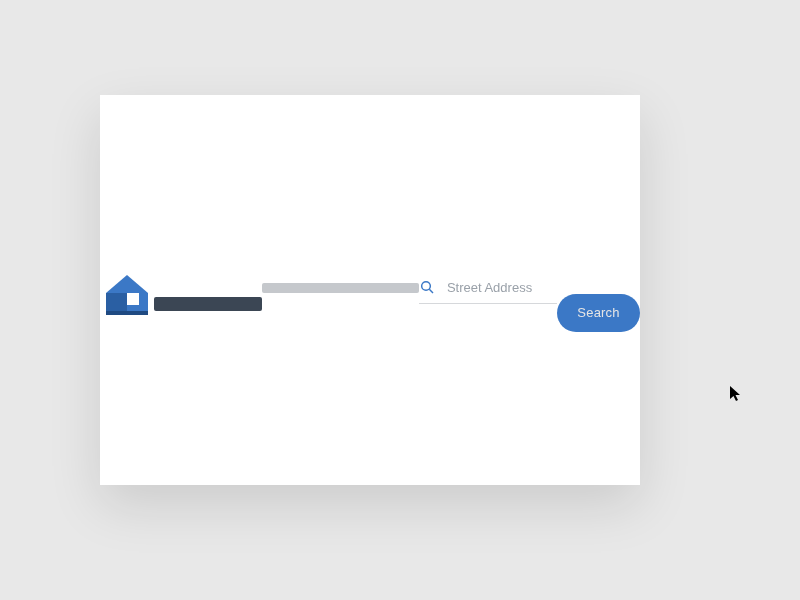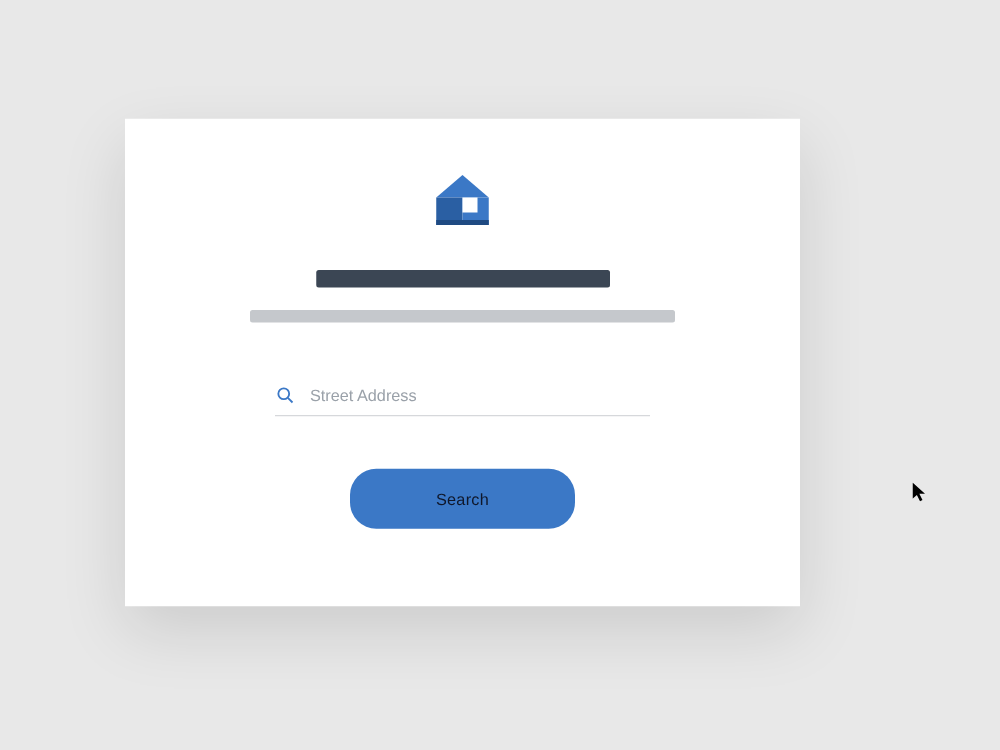--- a/index.html
+++ b/index.html
@@ -13,21 +13,21 @@
       justify-content: center;
       overflow: hidden;
       position: relative;
     }
     .card {
       width: 540px;
       height: 390px;
       background: #ffffff;
       box-shadow: 0 20px 50px rgba(0,0,0,0.12);
       display: flex;
-      flex-direction: column;
+      flex-direction: row;
       align-items: center;
       padding-top: 45px;
       position: relative;
       margin-left: -60px;
       margin-top: -20px;
     }
     .logo {
       width: 54px;
       height: 48px;
       margin-bottom: 28px;
@@ -66,23 +66,23 @@
       font-size: 13px;
       color: #3b4654;
       width: 100%;
       background: transparent;
     }
     .address-input::placeholder {
       color: #9aa1a9;
     }
     .search-button {
       width: 180px;
-      height: 48px;
+      height: 38px;
       background: #3b78c6;
-      color: #0f172a;
+      color: #e5e5e5;
       border: none;
       border-radius: 21px;
       font-size: 13px;
       font-weight: 400;
       cursor: pointer;
       letter-spacing: 0.2px;
     }
     .cursor {
       position: absolute;
       right: 58px;

